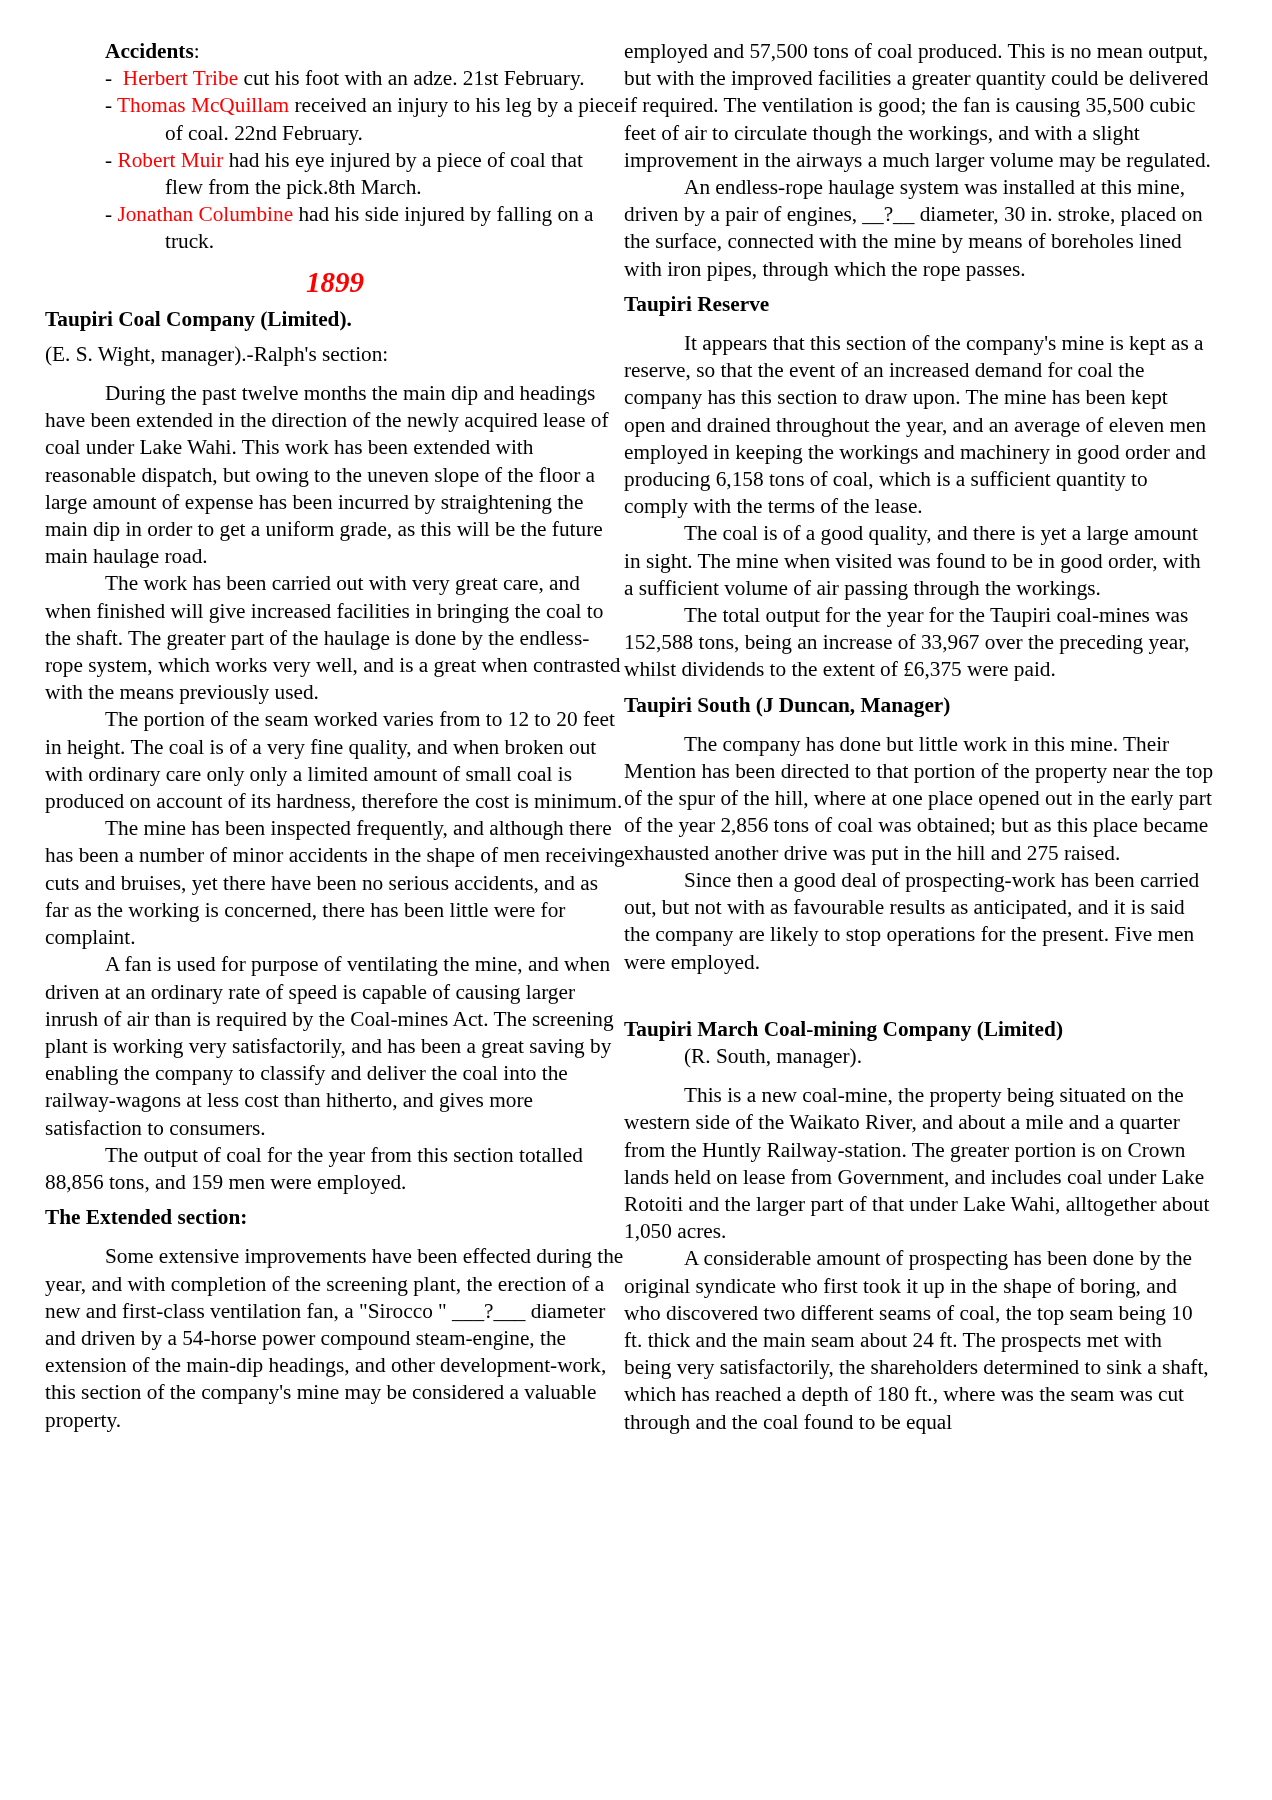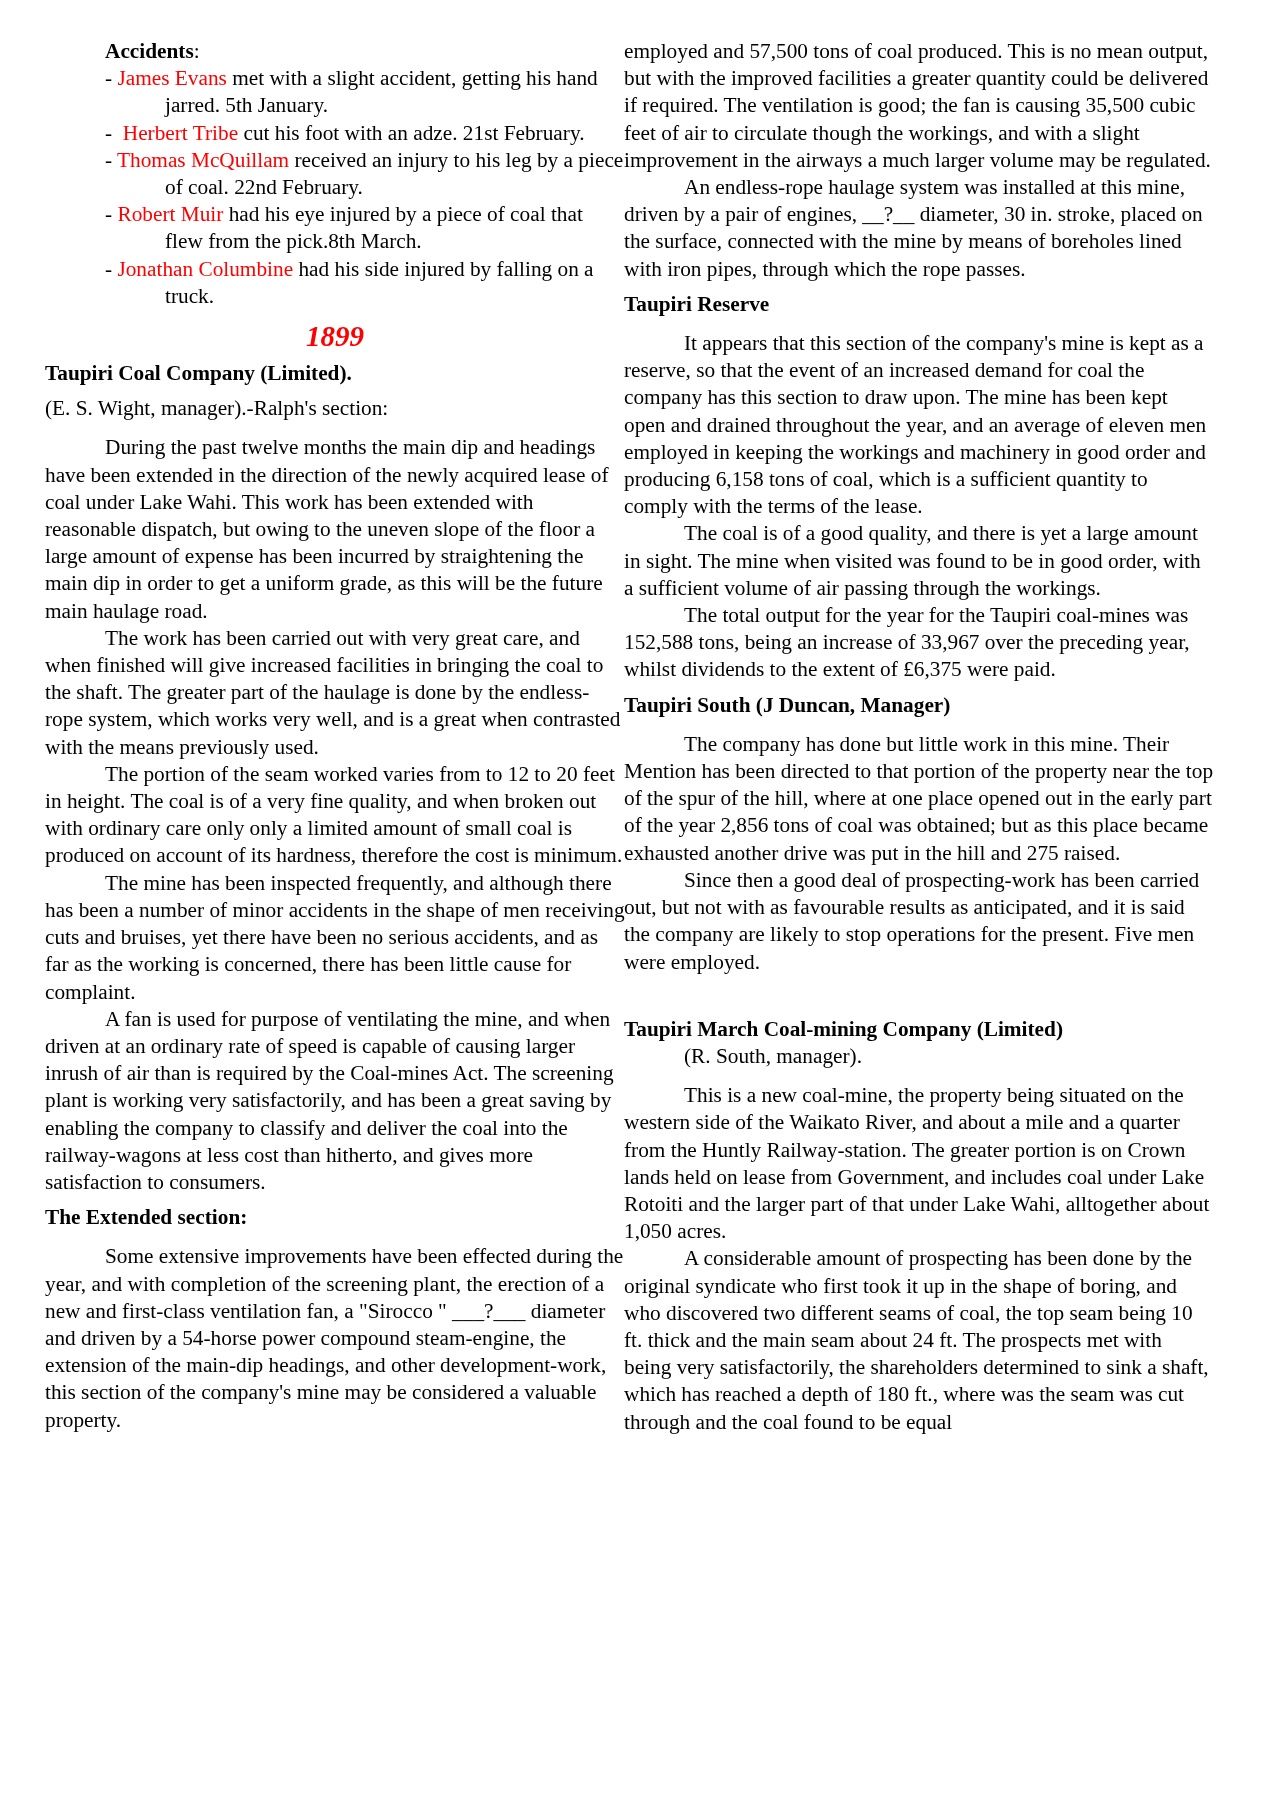--- a/index.html
+++ b/index.html
@@ -21,38 +21,38 @@
   .sp-sm { height: 8px; }
   .sp-md { height: 12px; }
   .sp-lg { height: 40px; }
 </style>
 </head>
 <body>
 
 <div class="col col-left">
   <div>
     <p class="acc-title"><span>Accidents</span><span style="font-weight:normal">:</span></p>
-    <p class="acc-item"><span>- </span><span class="red">James Evans</span><span> met with a slight accident, getting his hand jarred. 5th January.</span></p>
     <p class="acc-item"><span style="white-space:pre">-  </span><span class="red">Herbert Tribe</span><span> cut his foot with an adze. 21st February.</span></p>
     <p class="acc-item"><span>- </span><span class="red">Thomas McQuillam</span><span> received an injury to his leg by a piece of coal. 22nd February.</span></p>
     <p class="acc-item"><span>- </span><span class="red">Robert Muir</span><span> had his eye injured by a piece of coal that flew from the pick.8th March.</span></p>
     <p class="acc-item"><span>- </span><span class="red">Jonathan Columbine</span><span> had his side injured by falling on a truck.</span></p>
   </div>
 
   <div class="year">1899</div>
 
   <p class="heading">Taupiri Coal Company (Limited).</p>
   <div class="sp-sm"></div>
   <p>(E. S. Wight, manager).-Ralph's section:</p>
   <div class="sp-md"></div>
   <p class="indent">During the past twelve months the main dip and headings have been extended in the direction of the newly acquired lease of coal under Lake Wahi. This work has been extended with reasonable dispatch, but owing to the uneven slope of the floor a large amount of expense has been incurred by straightening the main dip in order to get a uniform grade, as this will be the future main haulage road.</p>
   <p class="indent">The work has been carried out with very great care, and when finished will give increased facilities in bringing the coal to the shaft. The greater part of the haulage is done by the endless-rope system, which works very well, and is a great when contrasted with the means previously used.</p>
   <p class="indent">The portion of the seam worked varies from to 12 to 20 feet in height. The coal is of a very fine quality, and when broken out with ordinary care only only a limited amount of small coal is produced on account of its hardness, therefore the cost is minimum.</p>
-  <p class="indent">The mine has been inspected frequently, and although there has been a number of minor accidents in the shape of men receiving cuts and bruises, yet there have been no serious accidents, and as far as the working is concerned, there has been little cause for complaint.</p>
+  <p class="indent">The mine has been inspected frequently, and although there has been a number of minor accidents in the shape of men receiving cuts and bruises, yet there have been no serious accidents, and as far as the working is concerned, there has been little were for complaint.</p>
   <p class="indent">A fan is used for purpose of ventilating the mine, and when driven at an ordinary rate of speed is capable of causing larger inrush of air than is required by the Coal-mines Act. The screening plant is working very satisfactorily, and has been a great saving by enabling the company to classify and deliver the coal into the railway-wagons at less cost than hitherto, and gives more satisfaction to consumers.</p>
+  <p class="indent">The output of coal for the year from this section totalled 88,856 tons, and 159 men were employed.</p>
   <div class="sp-sm"></div>
   <p class="heading">The Extended section:</p>
   <div class="sp-md"></div>
   <p class="indent">Some extensive improvements have been effected during the year, and with completion of the screening plant, the erection of a new and first-class ventilation fan, a "Sirocco " ___?___ diameter and driven by a 54-horse power compound steam-engine, the extension of the main-dip headings, and other development-work, this section of the company's mine may be considered a valuable property.</p>
 </div>
 
 <div class="col col-right">
   <p>employed and 57,500 tons of coal produced. This is no mean output, but with the improved facilities a greater quantity could be delivered if required. The ventilation is good; the fan is causing 35,500 cubic feet of air to circulate though the workings, and with a slight improvement in the airways a much larger volume may be regulated.</p>
   <p class="indent">An endless-rope haulage system was installed at this mine, driven by a pair of engines, __?__ diameter, 30 in. stroke, placed on the surface, connected with the mine by means of boreholes lined with iron pipes, through which the rope passes.</p>
   <div class="sp-sm"></div>

